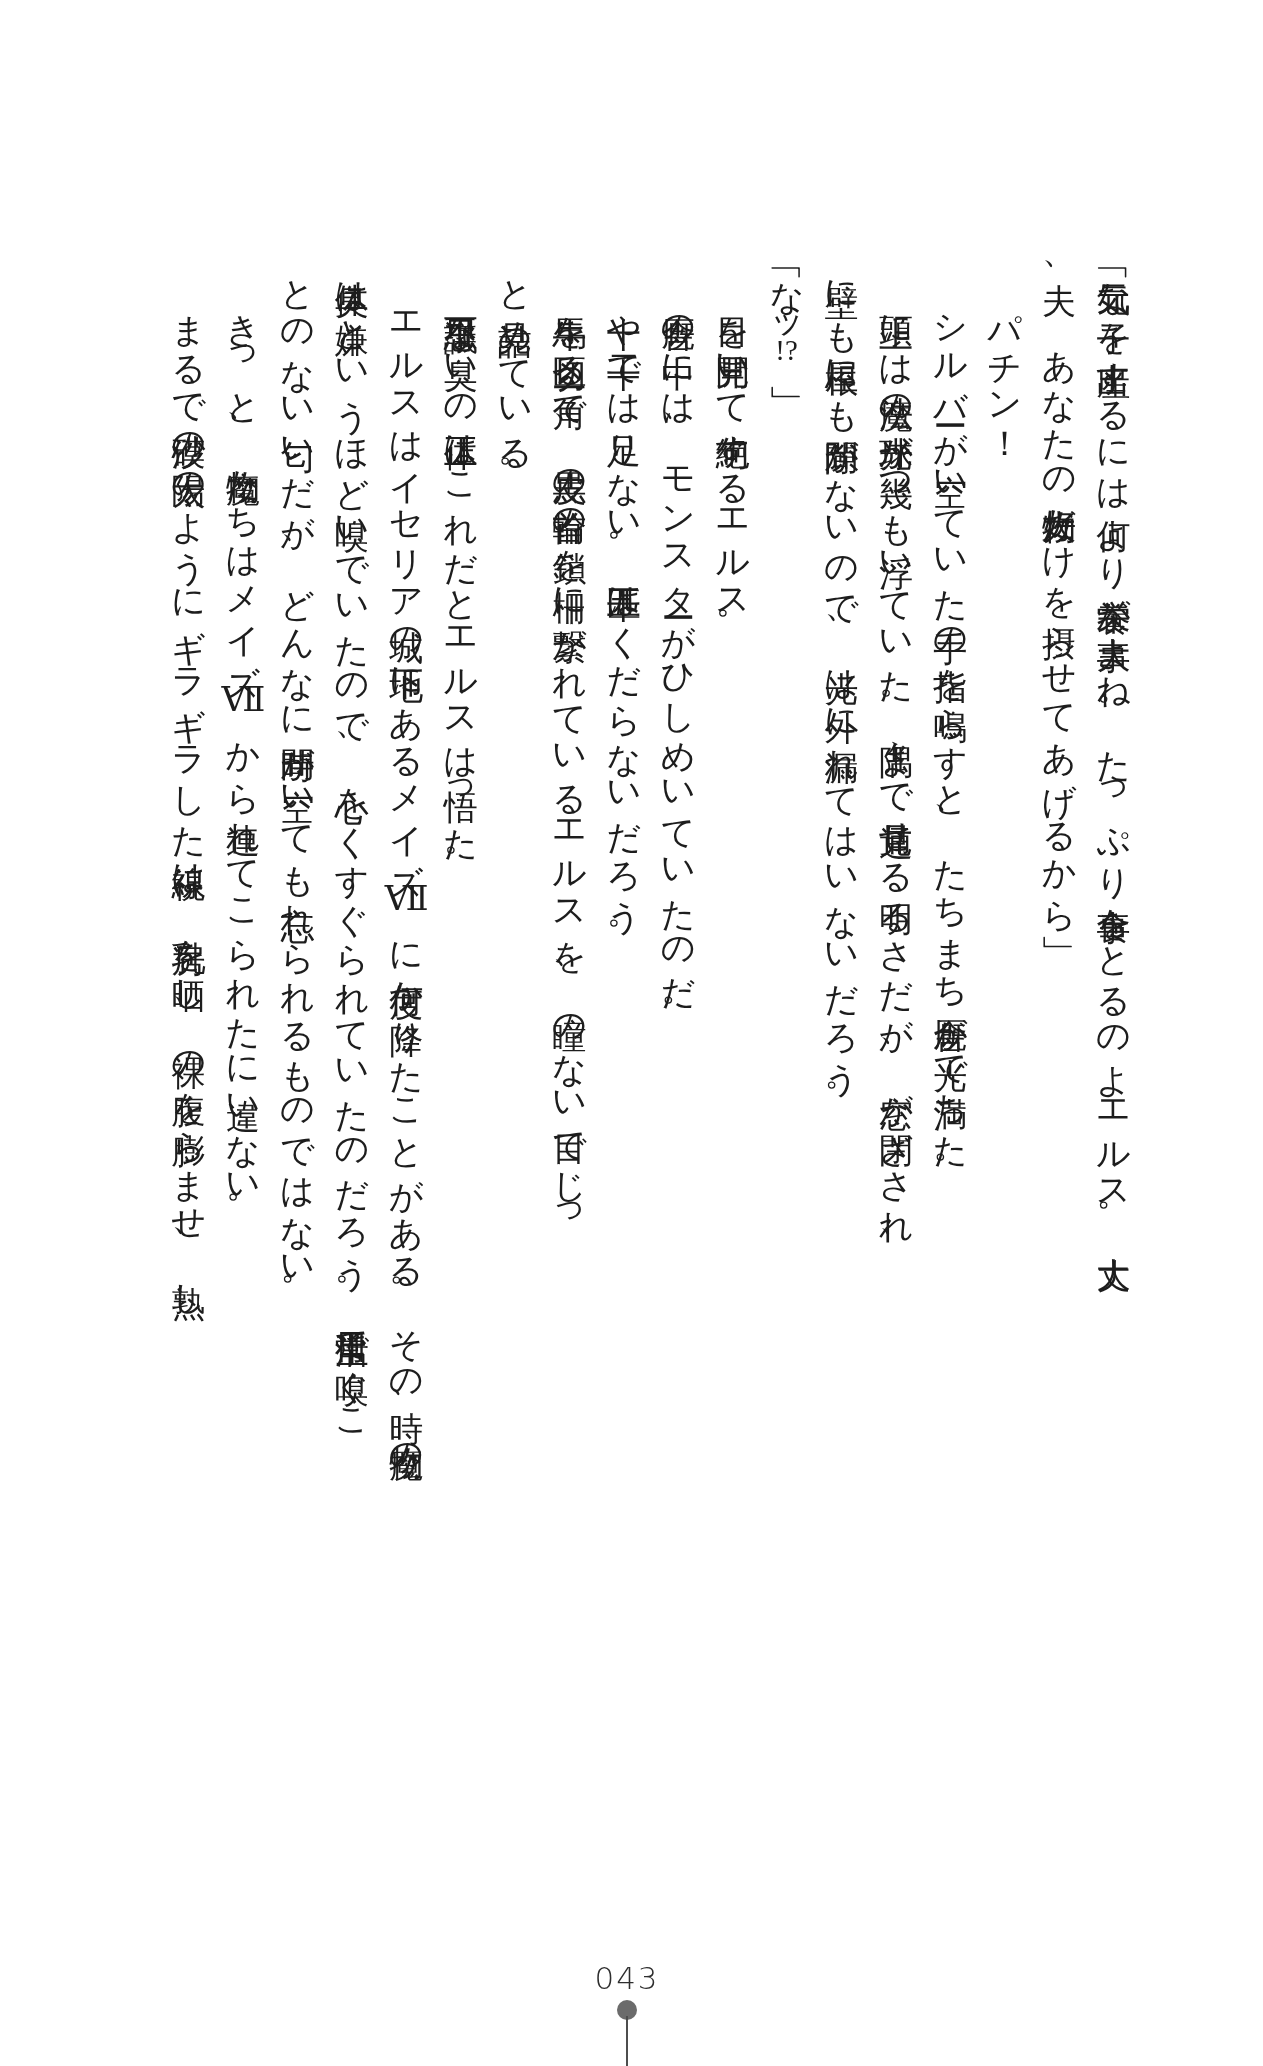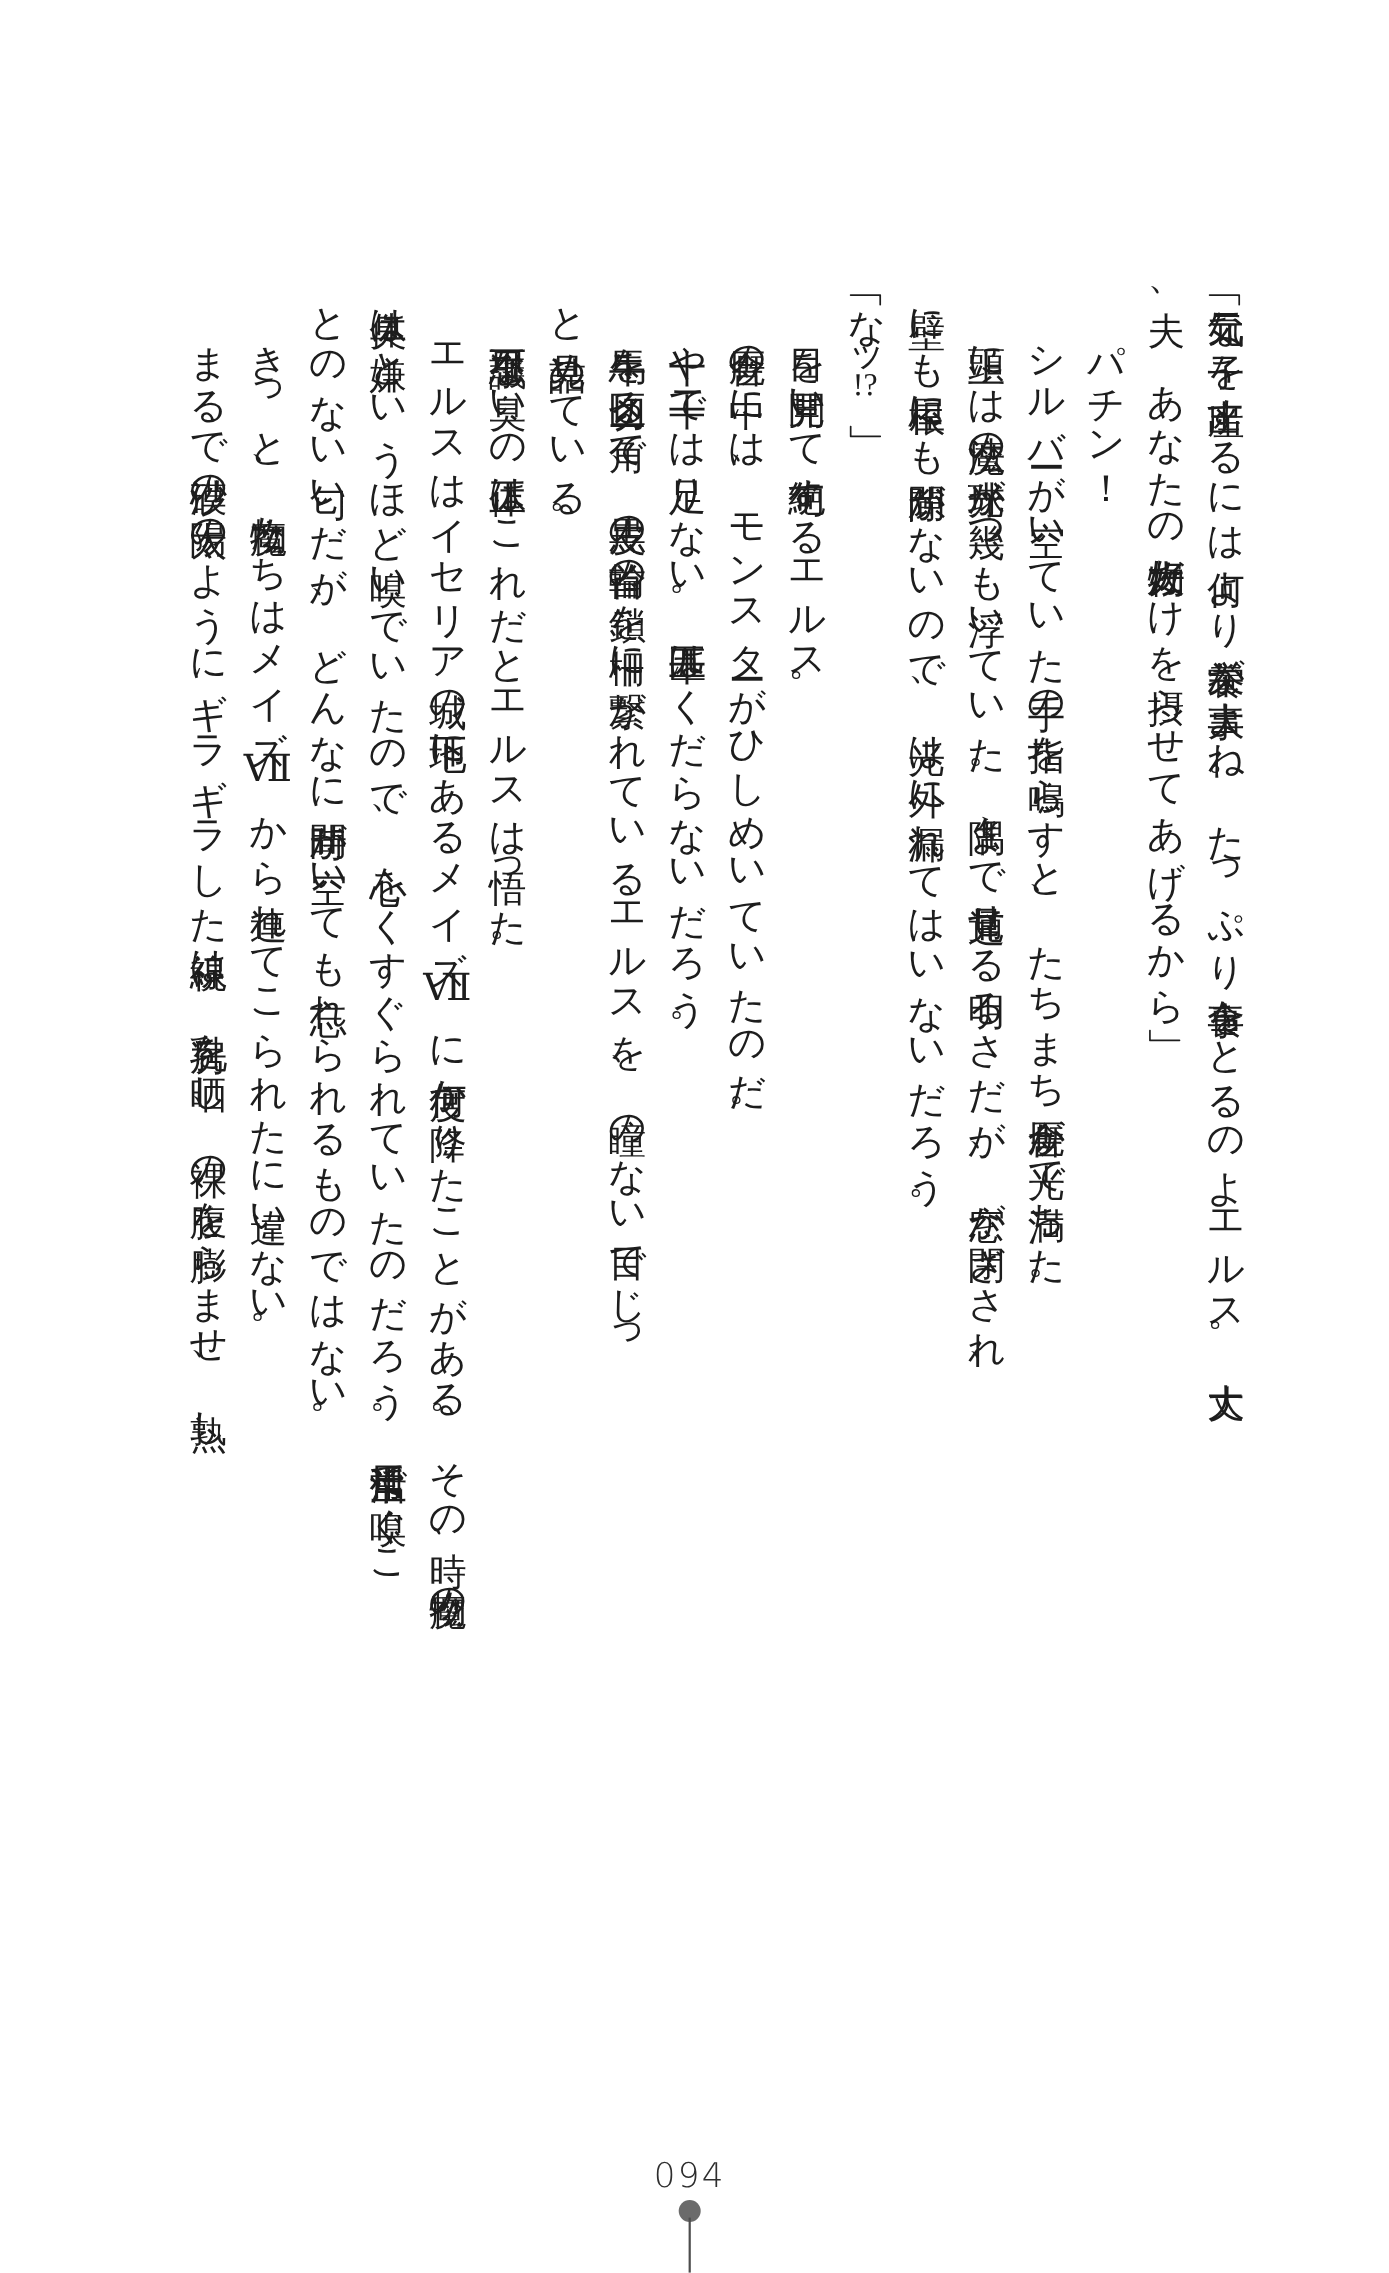--- a/index.html
+++ b/index.html
@@ -98,19 +98,19 @@
       <p class="vline indent">牛馬を区切る一角で、黒皮の首輪の鎖を柵に繋がれているエルスを、瞳のない目でじっ</p>
       <p class="vline">と見詰めている。</p>
       <p class="vline indent">不可思議な臭いの正体はこれだとエルスは悟った。</p>
       <p class="vline indent">エルスはイセリア城の地下にあるメイズⅦに何度か降りたことがある。その時、魔物の</p>
       <p class="vline">体臭は嫌というほど嗅いでいたので、心をくすぐられていたのだろう。日常生活で嗅ぐこ</p>
       <p class="vline">とのない匂いだが、どんなに時間が空いても忘れられるものではない。</p>
       <p class="vline indent">きっと、魔物たちはメイズⅦから連れてこられたに違いない。</p>
       <p class="vline indent">まるで砂漠の太陽のようにギラギラした視線は、乳房を晒し、裸の腹を膨らませ、熟し</p>
     </main>
 
-  <div class="page-number">094</div>
+  <div class="page-number">043</div>
 
   <div class="footer-dot"></div>
 
   <div class="footer-line"></div>
 
 </div>
 
 </body></html>

